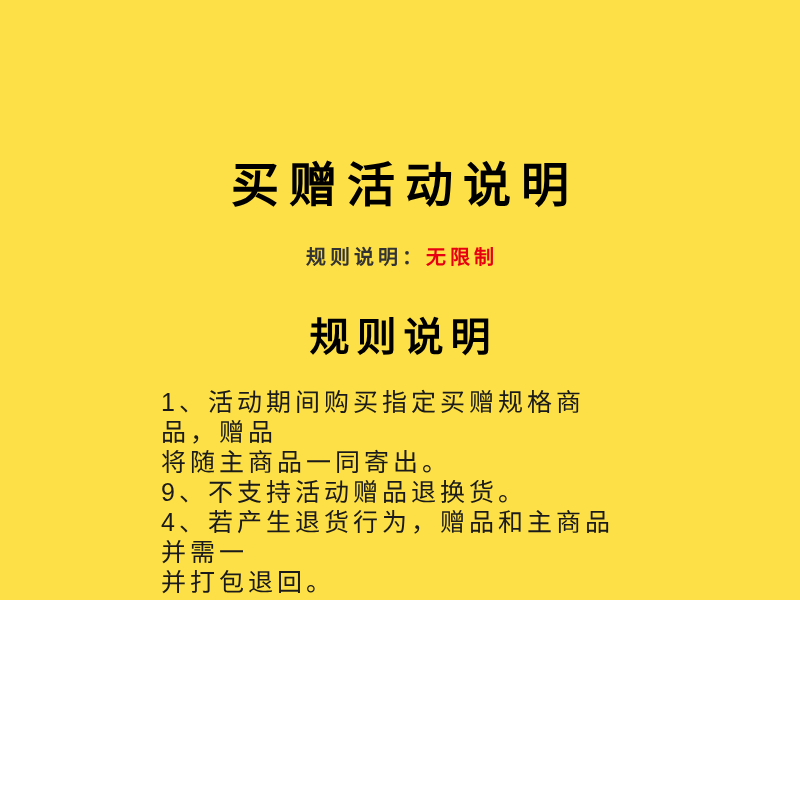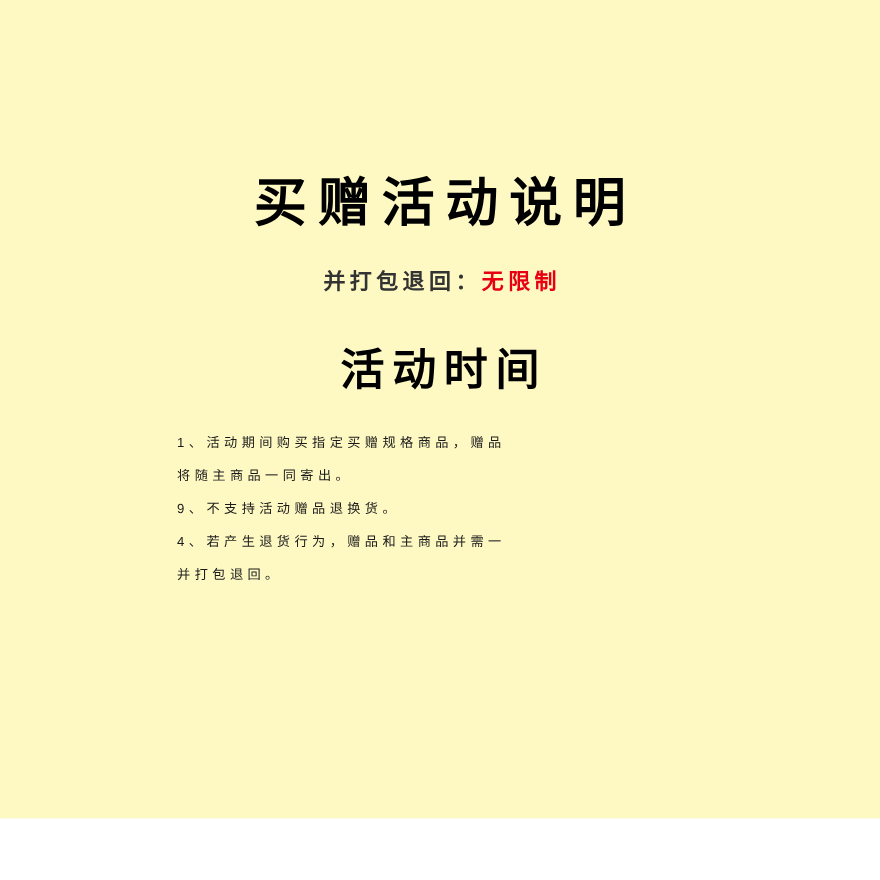--- a/index.html
+++ b/index.html
@@ -8,22 +8,22 @@
     background: #ffffff;
   }
   body {
     width: 800px;
     height: 800px;
     overflow: hidden;
     font-family: "Liberation Sans", "DejaVu Sans", sans-serif;
   }
   .poster {
     width: 800px;
-    height: 744px;
-    background: #fef9c3;
+    height: 600px;
+    background: #fde047;
     box-sizing: border-box;
     padding-top: 160px;
   }
   .poster-title {
     margin: 0;
     text-align: center;
     font-size: 48px;
     line-height: 52px;
     font-weight: bold;
     color: #000000;
@@ -53,36 +53,36 @@
     letter-spacing: 7px;
     text-indent: 7px;
   }
   .rules {
     width: 478px;
     margin: 28px auto 0 auto;
     color: #1a1a1a;
   }
   .rule {
     margin: 0;
-    font-size: 12px;
+    font-size: 25px;
     line-height: 30px;
     letter-spacing: 4px;
     white-space: pre-line; 
   }
 </style>
 </head>
 <body>
 
 <div class="poster">
 
   <h1 class="poster-title">买赠活动说明</h1>
 
-  <p class="activity-time"><span>并打包退回：</span><span class="highlight" style="color: rgb(230, 0, 18);">无限制</span></p>
+  <p class="activity-time"><span>规则说明：</span><span class="highlight" style="color: rgb(230, 0, 18);">无限制</span></p>
 
-  <h2 class="rules-heading">活动时间</h2>
+  <h2 class="rules-heading">规则说明</h2>
 
   <div class="rules">
     <p class="rule">1、活动期间购买指定买赠规格商品，赠品
 将随主商品一同寄出。</p>
     <p class="rule">9、不支持活动赠品退换货。</p>
     <p class="rule">4、若产生退货行为，赠品和主商品并需一
 并打包退回。</p>
   </div>
 
 </div>

